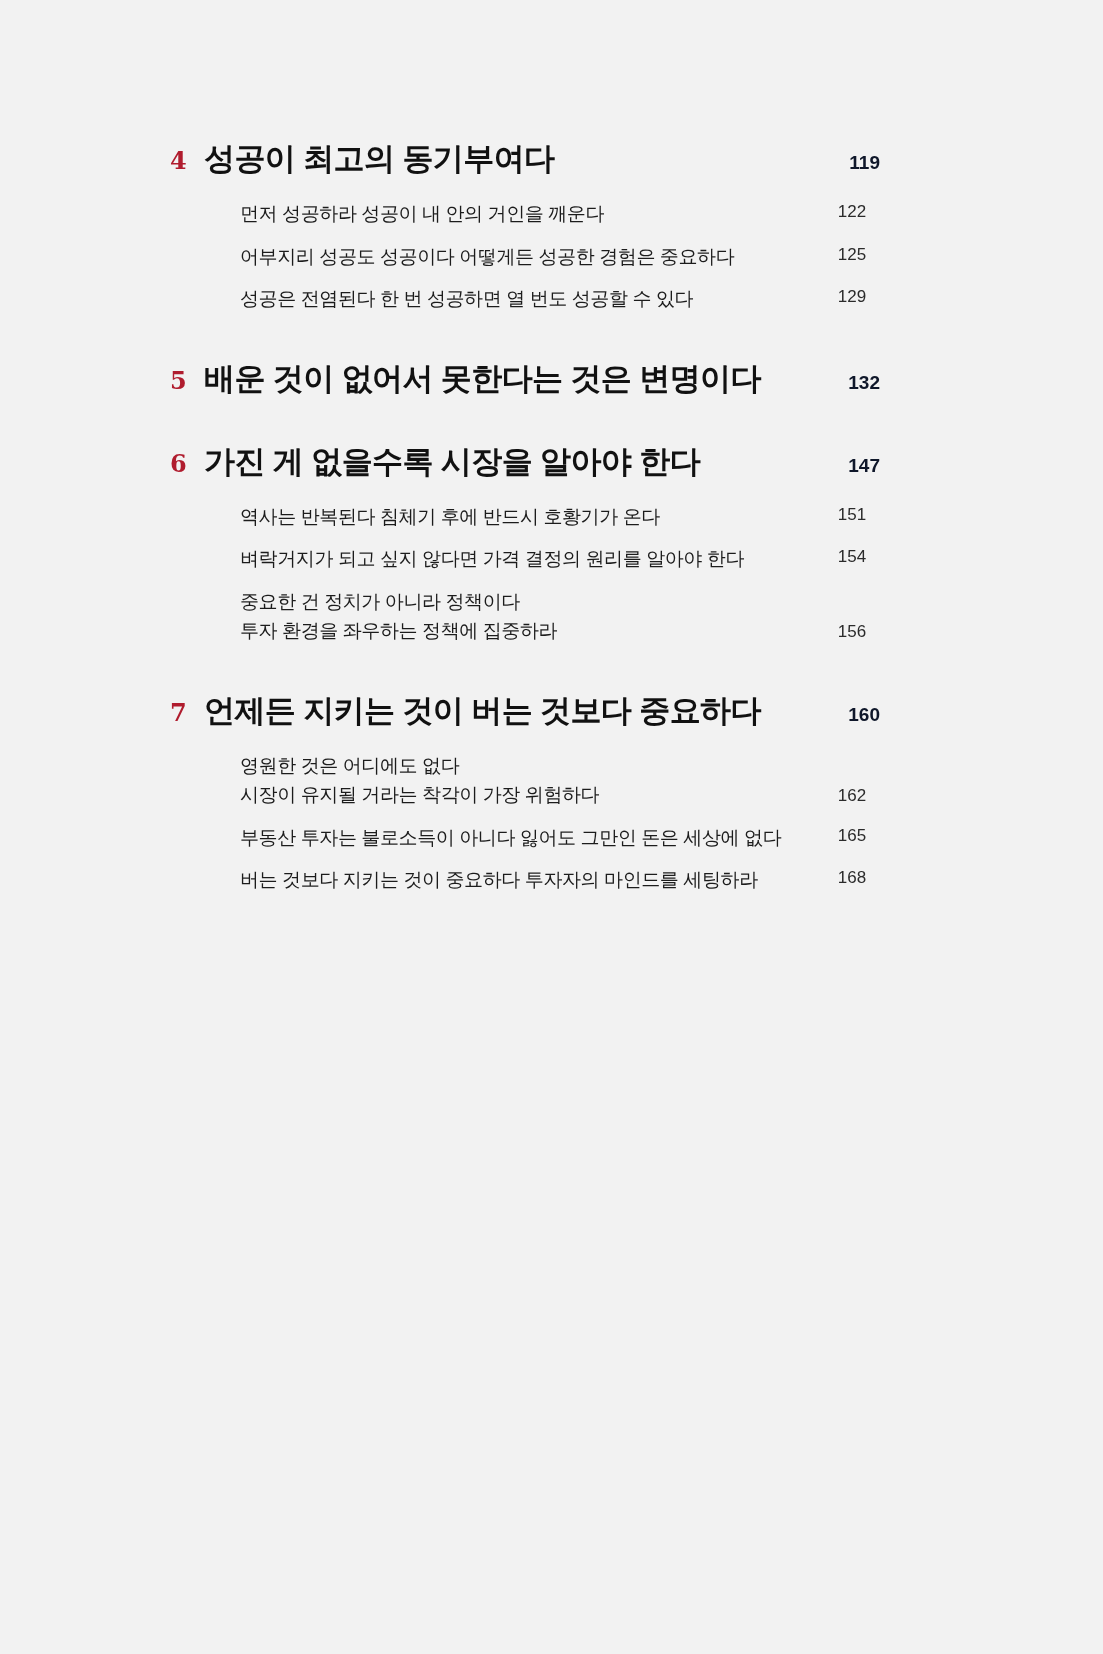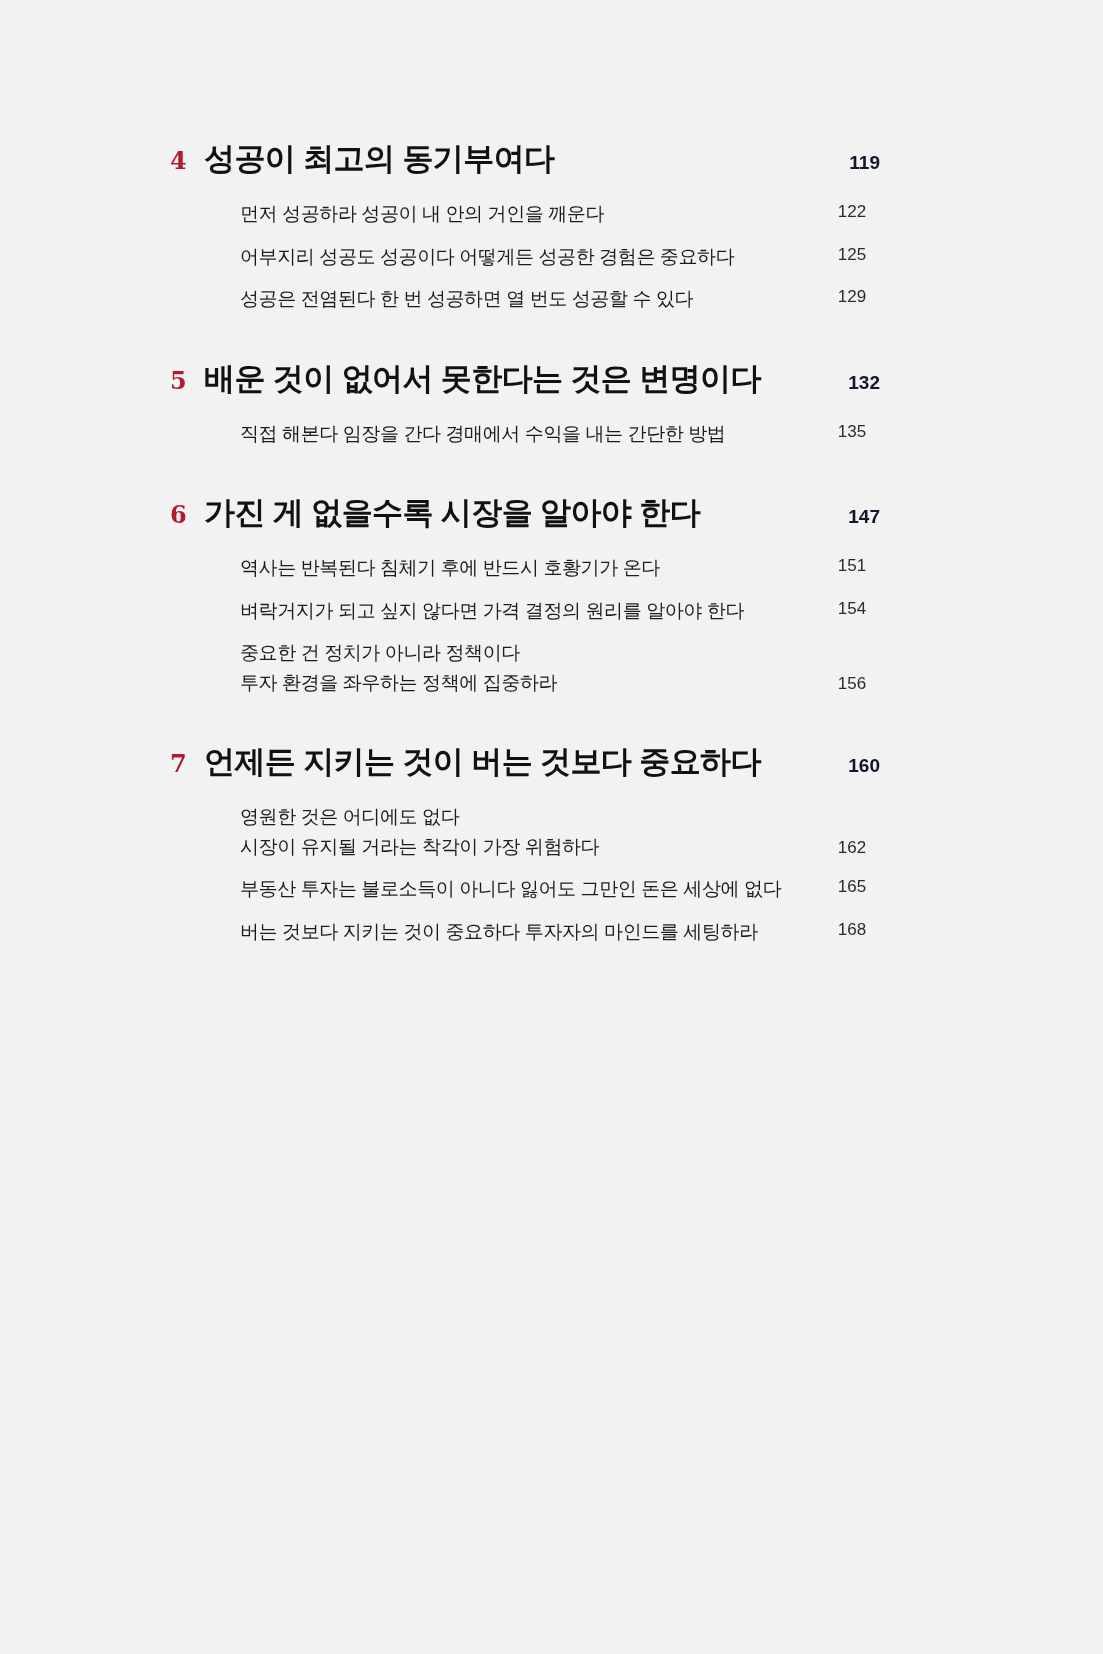--- a/index.html
+++ b/index.html
@@ -119,24 +119,20 @@
           </div>
         </div>
       </div>
       <div class="chapter">
         <div class="chapter-head">
           <div class="chapter-num">5</div>
           <div class="chapter-title">배운 것이 없어서 못한다는 것은 변명이다</div>
           <div class="chapter-page">132</div>
         </div>
         <div class="entries">
-          <div class="entry">
-            <div class="entry-title">직접 해본다 임장을 간다 경매에서 수익을 내는 간단한 방법</div>
-            <div class="entry-page">135</div>
-          </div>
         </div>
       </div>
       <div class="chapter">
         <div class="chapter-head">
           <div class="chapter-num">6</div>
           <div class="chapter-title">가진 게 없을수록 시장을 알아야 한다</div>
           <div class="chapter-page">147</div>
         </div>
         <div class="entries">
           <div class="entry">

